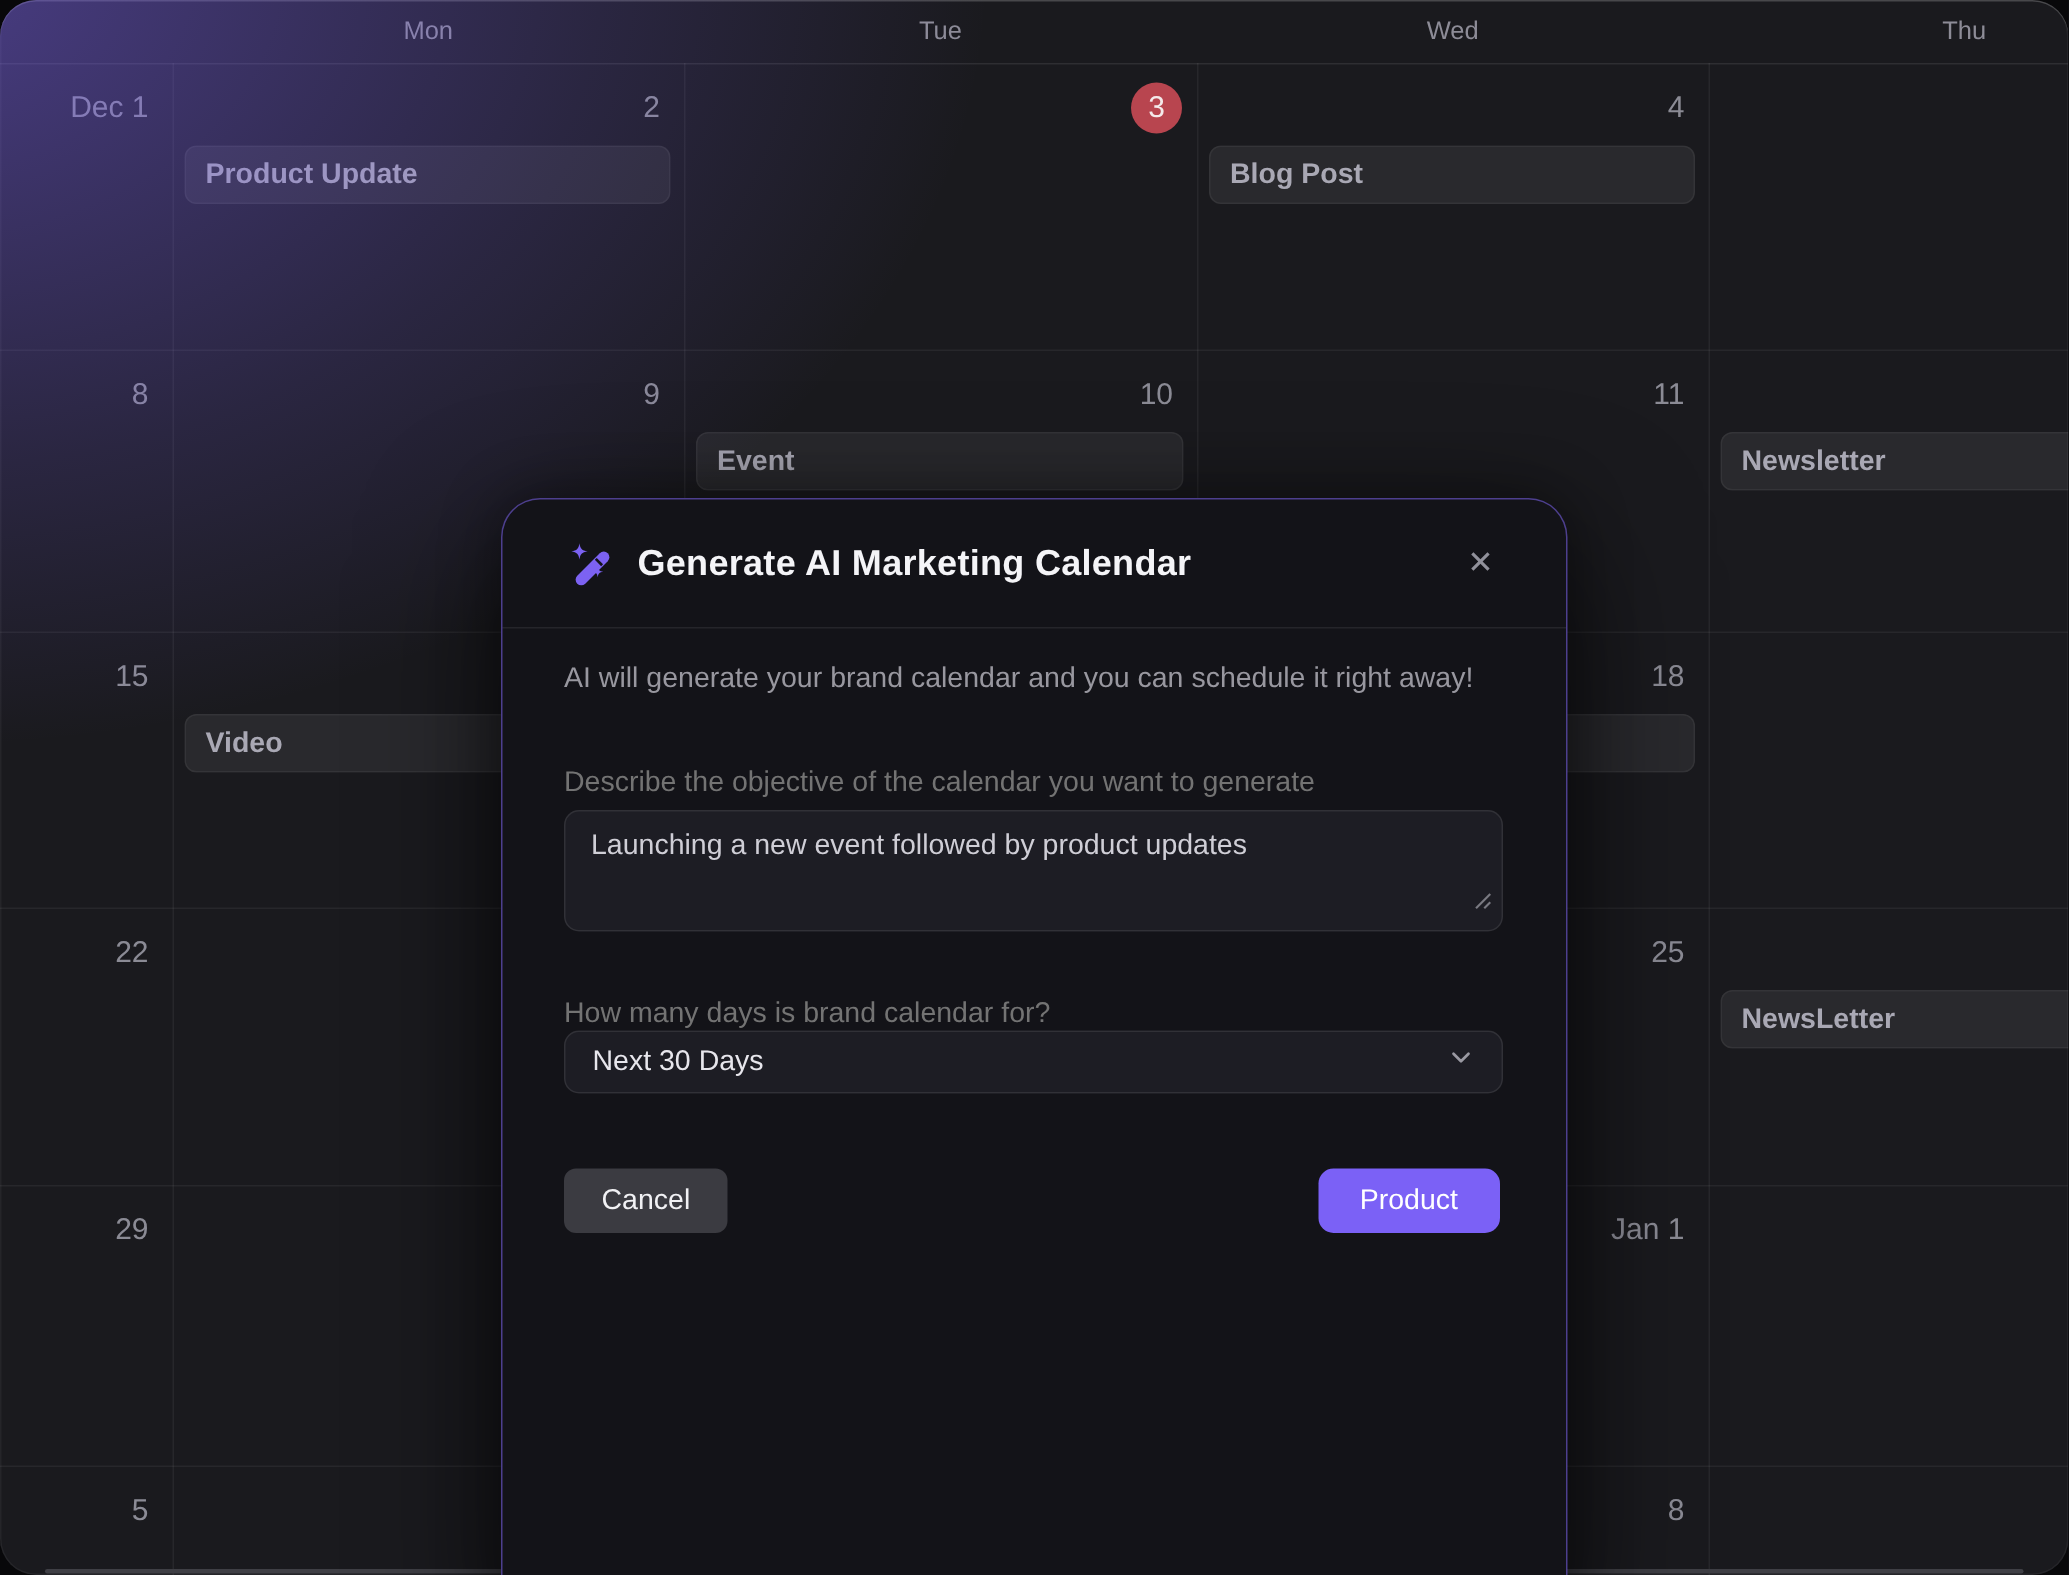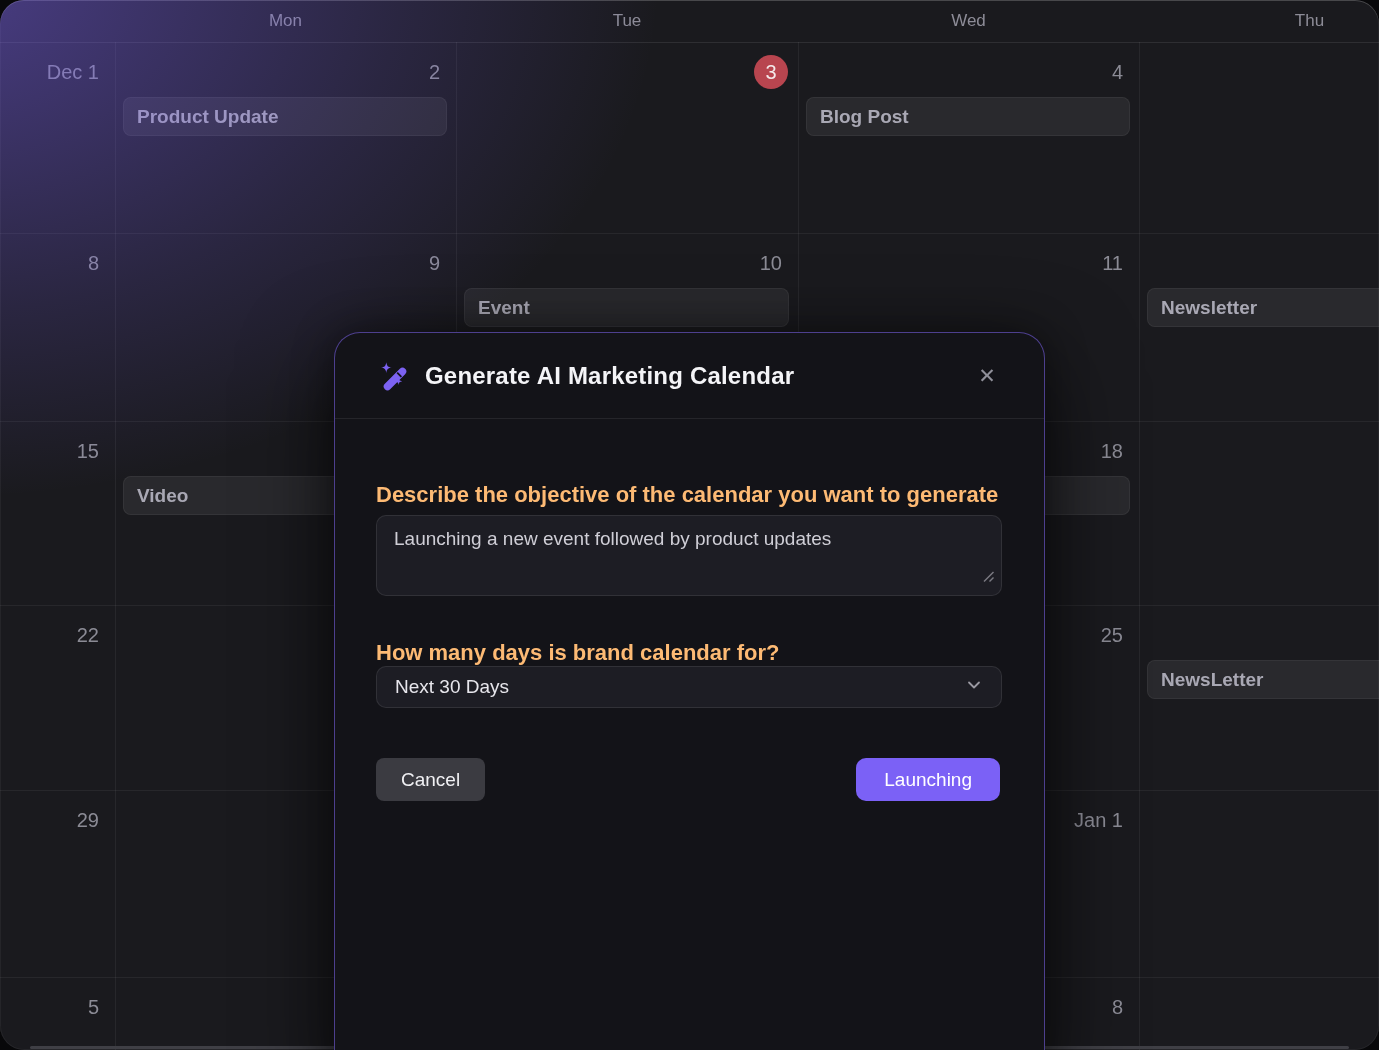--- a/index.html
+++ b/index.html
@@ -63,21 +63,21 @@
     height:86px; padding:0 42px;
     border-bottom:1px solid rgba(255,255,255,0.08);
   }
   .modal-title { font-size:24px; font-weight:700; color:#f4f4f7; letter-spacing:0.2px; }
   .close-btn {
     margin-left:auto; width:30px; height:30px; text-align:center; line-height:30px;
     font-size:21px; color:#90909a; cursor:pointer; font-weight:400;
   }
   .modal-body { padding:19px 44px 0 41px; }
   .modal-desc { font-size:19px; line-height:1.55; color:#98979f; max-width:612px; }
-  .field-label { margin-top:44px; font-size:22px; font-weight:700; color:#fdba74; }
+  .field-label { margin-top:44px; font-size:19px; font-weight:400; color:#737373; }
   .objective-input {
     margin-top:7px; width:626px; height:81px; resize:none;
     background:#1d1d24; border:1px solid rgba(255,255,255,0.09); border-radius:10px;
     color:#cfced6; font-size:19px; font-family:"Liberation Sans", sans-serif;
     padding:12px 17px; outline:none; display:block;
   }
   .textarea-wrap { position:relative; width:626px; }
   .resize-handle { position:absolute; right:7px; bottom:9px; pointer-events:none; opacity:0.75; }
   .select-box {
     width:626px; height:42px;
@@ -160,20 +160,21 @@
           </g>
           <line x1="10.5" y1="26.5" x2="25.5" y2="11.5" stroke="#7c62f2" stroke-width="7.5" stroke-linecap="round"></line>
           <line x1="20.2" y1="12.6" x2="24.4" y2="16.8" stroke="#131318" stroke-width="1.8"></line>
         </svg>
       </span>
       <span class="modal-title">Generate AI Marketing Calendar</span>
       <span class="close-btn">✕</span>
     </div>
 
     <div class="modal-body">
+      <div class="modal-desc">AI will generate your brand calendar and you can schedule it right away!</div>
 
       <div class="field-label">Describe the objective of the calendar you want to generate</div>
       <div class="textarea-wrap">
         <textarea class="objective-input" spellcheck="false" style="">Launching a new event followed by product updates</textarea>
         <span class="resize-handle">
           <svg width="14" height="14" viewBox="0 0 14 14">
             <line x1="12.5" y1="3" x2="3" y2="12.5" stroke="#9a99a2" stroke-width="1.4"></line>
             <line x1="12.5" y1="8.5" x2="8.5" y2="12.5" stroke="#9a99a2" stroke-width="1.4"></line>
           </svg>
         </span>
@@ -185,17 +186,17 @@
         <span class="chev">
           <svg width="18" height="18" viewBox="0 0 18 18">
             <polyline points="4,6.5 9,11.5 14,6.5" fill="none" stroke="#9a99a2" stroke-width="1.8" stroke-linecap="round" stroke-linejoin="round"></polyline>
           </svg>
         </span>
       </div>
     </div>
 
     <div class="modal-footer">
       <button class="btn btn-cancel">Cancel</button>
-      <button class="btn btn-generate">Launching</button>
+      <button class="btn btn-generate">Product</button>
     </div>
   </div>
 
 </div>
 
 </body></html>

